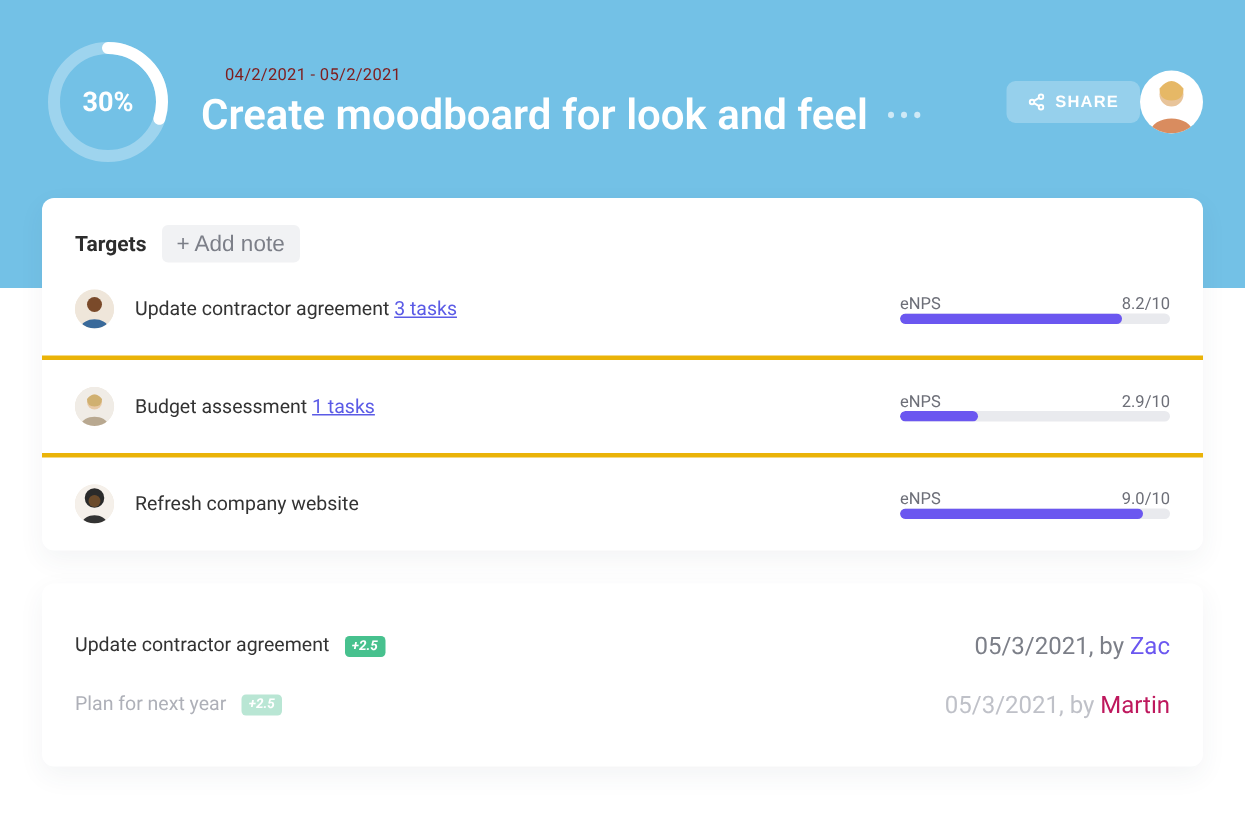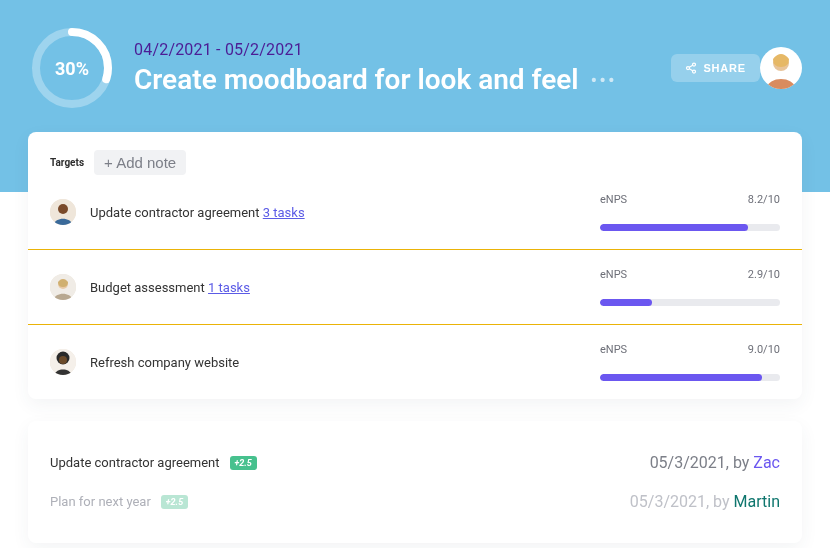--- a/index.html
+++ b/index.html
@@ -32,24 +32,25 @@
     top: 0; left: 0; right: 0; bottom: 0;
     display: flex;
     align-items: center;
     justify-content: center;
     color: #fff;
     font-weight: 700;
     font-size: 18px;
   }
   .title-block { flex: 1; }
   .date-range {
-    color: #4c1d95;
-    font-size: 16px;
+    color: #7f1d1d;
+    font-size: 11px;
     margin-bottom: 4px;
     letter-spacing: .2px;
+    margin-left: 16px;
   }
   .page-title {
     display: flex;
     align-items: center;
     gap: 12px;
   }
   .page-title h1 {
     color: #fff;
     font-size: 28px;
     font-weight: 600;
@@ -98,39 +99,39 @@
     box-shadow: 0 6px 18px rgba(50,60,90,.06);
     position: relative;
   }
   .card-header {
     display: flex;
     align-items: center;
     gap: 10px;
     padding: 18px 22px 8px;
   }
   .card-header h2 {
-    font-size: 10px;
+    font-size: 14px;
     font-weight: 700;
     color: #2d2d2d;
   }
   .add-note {
     background: #f1f2f4;
     border: none;
     color: #7c7f88;
     font-size: 15px;
     padding: 4px 10px;
     border-radius: 4px;
     cursor: pointer;
   }
 
   .target-row {
     display: flex;
     align-items: center;
     padding: 18px 22px;
-    border-top: 1px solid #eab308;
+    border-top: 3px solid #eab308;
     gap: 14px;
   }
   .target-row:first-of-type { border-top: none; padding-top: 10px; justify-content: space-between;}
   .row-avatar {
     width: 26px;
     height: 26px;
     border-radius: 50%;
     background: #efe6da;
     flex-shrink: 0;
     overflow: hidden;
@@ -145,21 +146,21 @@
   }
   .task-link {
     color: #5b5be6;
     text-decoration: underline;
     cursor: pointer;
   }
   .metric {
     width: 180px;
     display: flex;
     flex-direction: column;
-    gap: 18px;
+    gap: 0;
   }
   .metric-top {
     display: flex;
     justify-content: space-between;
     font-size: 11px;
     color: #6d6f78;
   }
   .bar {
     height: 7px;
     background: #e9eaee;
@@ -210,21 +211,21 @@
     background: #47c18e;
     font-style: italic;
   }
   .timeline-row.faded .badge { background: #b9e6d4; }
   .timeline-meta {
     font-size: 16px;
     color: #7c7f88;
   }
   .timeline-row.faded .timeline-meta { color: #bfc1c8; }
   .author { color: #6b57f0; }
-  .timeline-row.faded .author { color: #0f766e; }
+  .timeline-row.faded .author { color: #be185d; }
 </style>
 </head>
 <body>
 
 <div class="header-bg">
   <div class="header-row">
     <div class="progress-ring">
       <svg width="88" height="88">
         <circle cx="44" cy="44" r="36" stroke="#9ed4ee" stroke-width="8" fill="none"></circle>
         <circle id="ring-fill" cx="44" cy="44" r="36" stroke="#ffffff" stroke-width="8" fill="none" stroke-linecap="round" stroke-dasharray="226.2" stroke-dashoffset="158.3"></circle>

